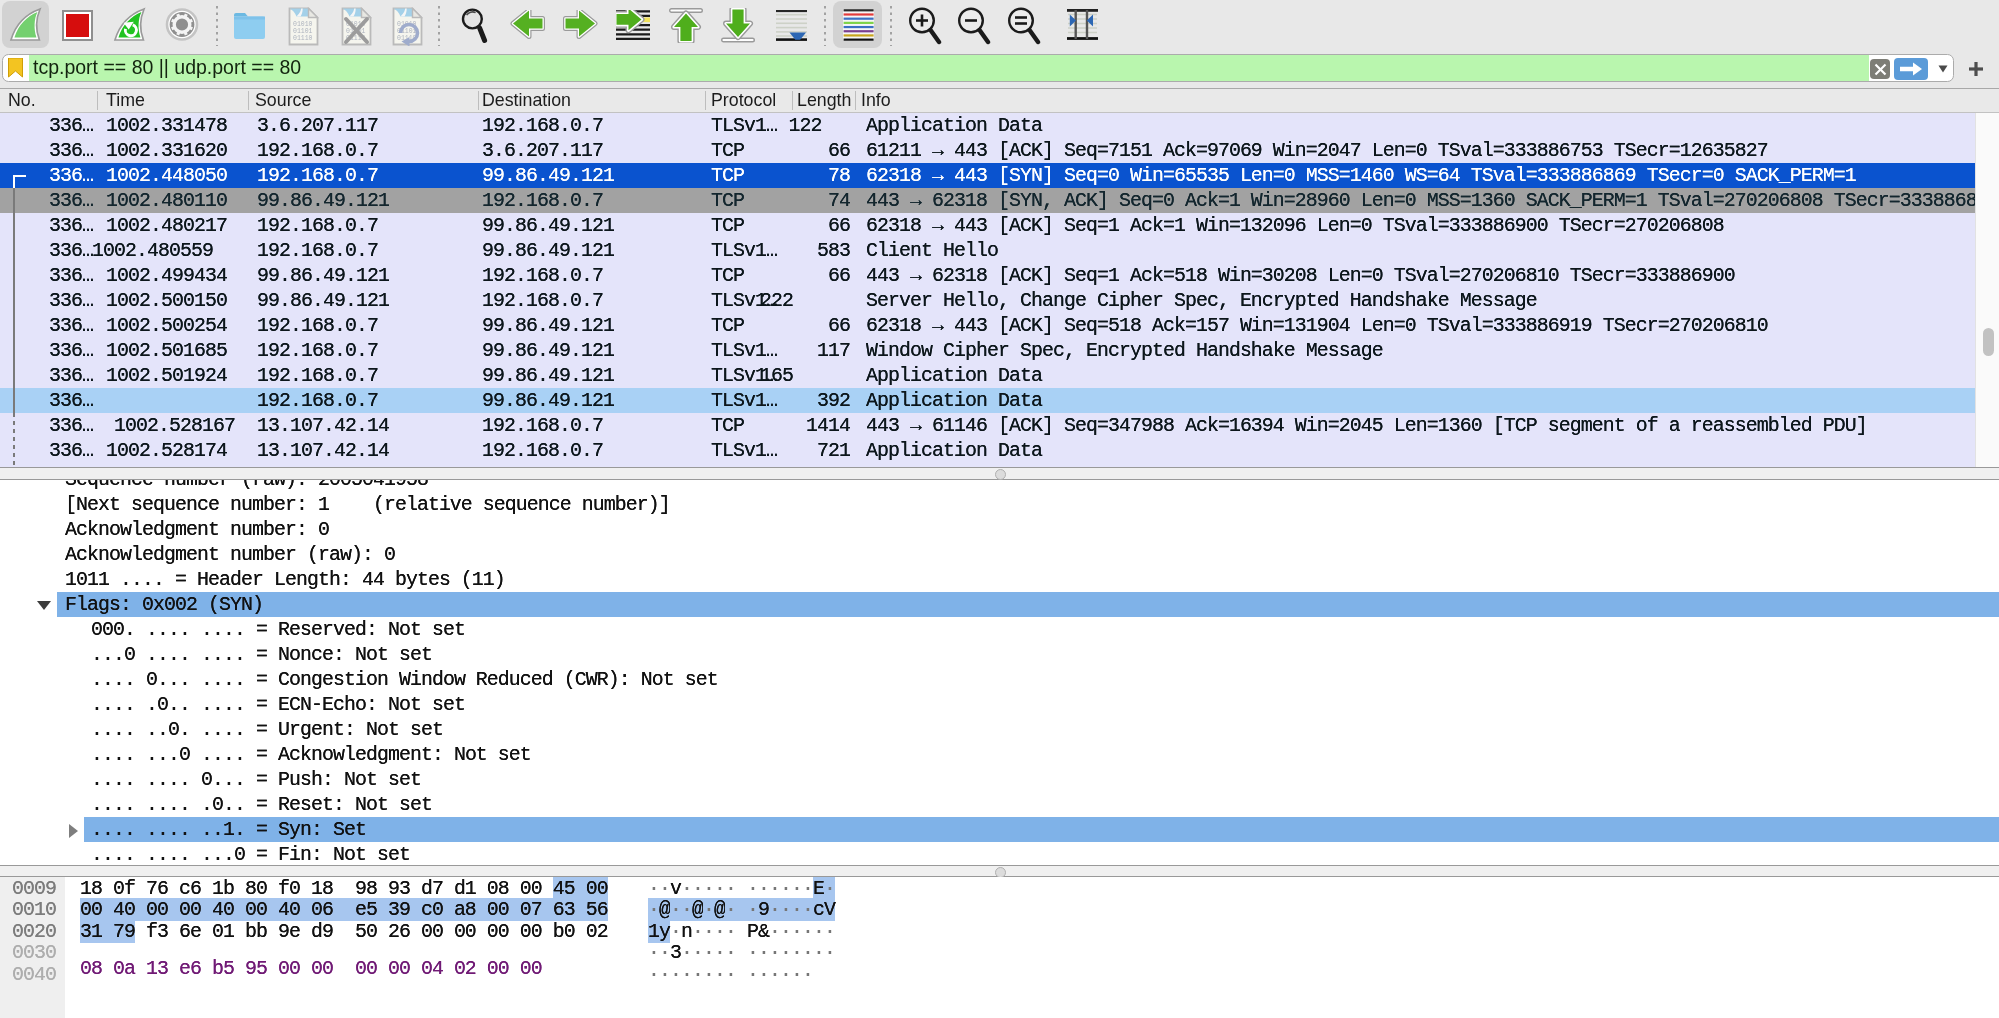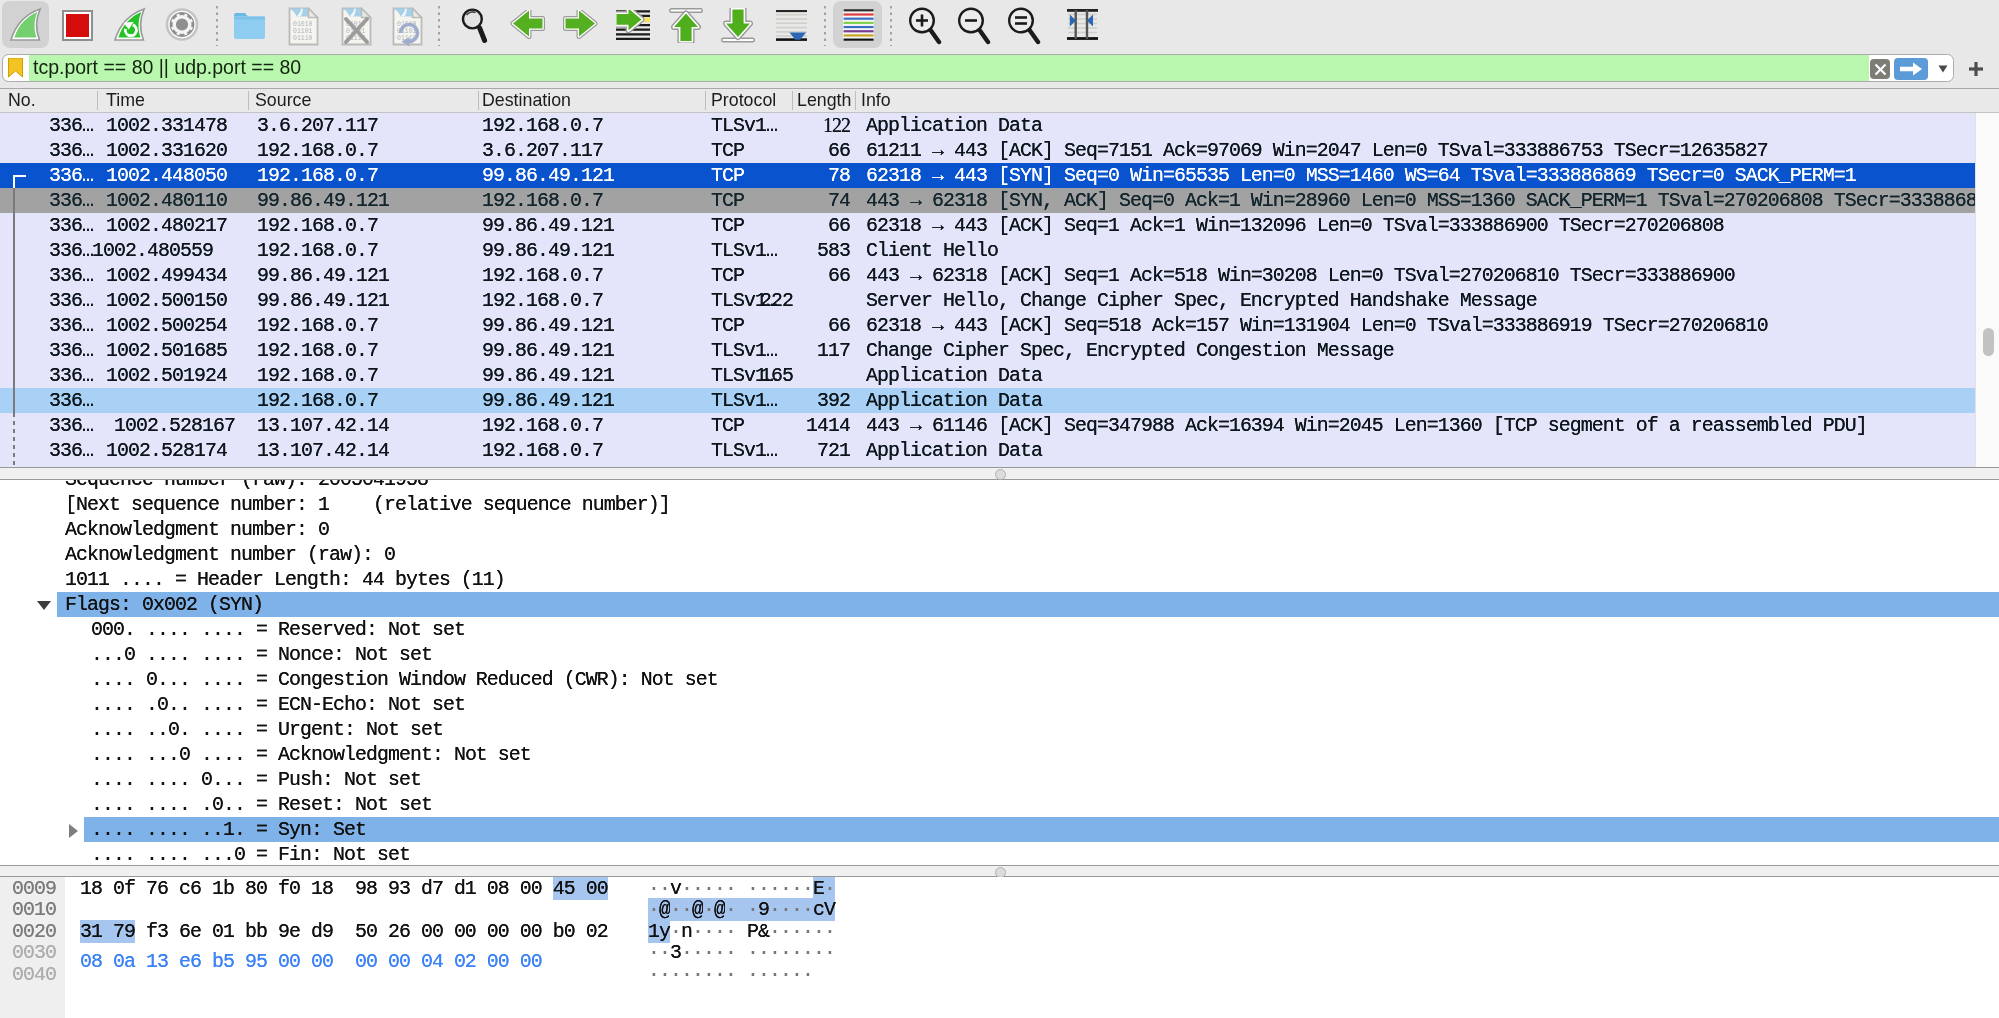--- a/index.html
+++ b/index.html
@@ -269,21 +269,21 @@
 <span class="hsep" style="left:791.5px;"></span>
 <span class="hsep" style="left:855px;"></span>
 </div>
 <div class="abs" id="plist">
 <div class="prow" style="top:0px;background:#e4e4fa;color:#0c161b;">
 <span class="pc" style="left:0;width:93px;text-align:right;">336…</span>
 <span class="pc" style="left:106px;">1002.331478</span>
 <span class="pc" style="left:257px;">3.6.207.117</span>
 <span class="pc" style="left:482px;">192.168.0.7</span>
 <span class="pc" style="left:711px;">TLSv1…</span>
-<span class="pc" style="left:760px;width:90px;text-align:right;font-family:Liberation Serif, serif;">122</span>
+<span class="pc" style="left:760px;width:90px;text-align:center;">122</span>
 <span class="pc" style="left:866px;width:1109px;">Application Data</span>
 </div>
 <div class="prow" style="top:25px;background:#e4e4fa;color:#0c161b;">
 <span class="pc" style="left:0;width:93px;text-align:right;">336…</span>
 <span class="pc" style="left:106px;">1002.331620</span>
 <span class="pc" style="left:257px;">192.168.0.7</span>
 <span class="pc" style="left:482px;">3.6.207.117</span>
 <span class="pc" style="left:711px;">TCP</span>
 <span class="pc" style="left:760px;width:90px;text-align:right;">66</span>
 <span class="pc" style="left:866px;width:1109px;">61211 → 443 [ACK] Seq=7151 Ack=97069 Win=2047 Len=0 TSval=333886753 TSecr=12635827</span>
@@ -351,21 +351,21 @@
 <span class="pc" style="left:760px;width:90px;text-align:right;">66</span>
 <span class="pc" style="left:866px;width:1109px;">62318 → 443 [ACK] Seq=518 Ack=157 Win=131904 Len=0 TSval=333886919 TSecr=270206810</span>
 </div>
 <div class="prow" style="top:225px;background:#e4e4fa;color:#0c161b;">
 <span class="pc" style="left:0;width:93px;text-align:right;">336…</span>
 <span class="pc" style="left:106px;">1002.501685</span>
 <span class="pc" style="left:257px;">192.168.0.7</span>
 <span class="pc" style="left:482px;">99.86.49.121</span>
 <span class="pc" style="left:711px;">TLSv1…</span>
 <span class="pc" style="left:760px;width:90px;text-align:right;">117</span>
-<span class="pc" style="left:866px;width:1109px;">Change Cipher Spec, Encrypted Congestion Message</span>
+<span class="pc" style="left:866px;width:1109px;">Window Cipher Spec, Encrypted Handshake Message</span>
 </div>
 <div class="prow" style="top:250px;background:#e4e4fa;color:#0c161b;">
 <span class="pc" style="left:0;width:93px;text-align:right;">336…</span>
 <span class="pc" style="left:106px;">1002.501924</span>
 <span class="pc" style="left:257px;">192.168.0.7</span>
 <span class="pc" style="left:482px;">99.86.49.121</span>
 <span class="pc" style="left:711px;">TLSv1…</span>
 <span class="pc" style="left:760px;width:90px;text-align:left;">165</span>
 <span class="pc" style="left:866px;width:1109px;">Application Data</span>
 </div>
@@ -434,22 +434,23 @@
     </svg>
 </div>
 <div class="abs" id="splitter2"></div>
 <div class="abs knob" style="left:995px;top:867px;"></div>
 <div class="abs" id="hexpane">
 <div class="abs" id="offstrip"></div>
 <div class="hrow off" style="left:12px;top:0.5px;">0009</div>
 <div class="hrow" style="left:80px;top:0.5px;color:#111;">18 0f 76 c6 1b 80 f0 18  98 93 d7 d1 08 00 <span class="hl">45 00</span></div>
 <div class="hrow" style="left:648px;top:0.5px;color:#111;"><span class="dim">·</span><span class="dim">·</span><span>v</span><span class="dim">·</span><span class="dim">·</span><span class="dim">·</span><span class="dim">·</span><span class="dim">·</span><span> </span><span class="dim">·</span><span class="dim">·</span><span class="dim">·</span><span class="dim">·</span><span class="dim">·</span><span class="dim">·</span><span class="hl">E</span><span class="dim hl">·</span></div>
 <div class="hrow off" style="left:12px;top:22.1px;">0010</div>
+<div class="hrow" style="left:80px;top:22.1px;color:#111;"><span class="hl">00 40 00 00 40 00 40 06  e5 39 c0 a8 00 07 63 56</span></div>
 <div class="hrow" style="left:648px;top:22.1px;color:#111;"><span class="dim hl">·</span><span class="hl">@</span><span class="dim hl">·</span><span class="dim hl">·</span><span class="hl">@</span><span class="dim hl">·</span><span class="hl">@</span><span class="dim hl">·</span><span class="hl"> </span><span class="dim hl">·</span><span class="hl">9</span><span class="dim hl">·</span><span class="dim hl">·</span><span class="dim hl">·</span><span class="dim hl">·</span><span class="hl">c</span><span class="hl">V</span></div>
 <div class="hrow off" style="left:12px;top:43.7px;">0020</div>
 <div class="hrow" style="left:80px;top:43.7px;color:#111;"><span class="hl">31 79</span> f3 6e 01 bb 9e d9  50 26 00 00 00 00 b0 02</div>
 <div class="hrow" style="left:648px;top:43.7px;color:#111;"><span class="hl">1</span><span class="hl">y</span><span class="dim">·</span><span>n</span><span class="dim">·</span><span class="dim">·</span><span class="dim">·</span><span class="dim">·</span><span> </span><span>P</span><span>&amp;</span><span class="dim">·</span><span class="dim">·</span><span class="dim">·</span><span class="dim">·</span><span class="dim">·</span><span class="dim">·</span></div>
 <div class="hrow off2" style="left:12px;top:65.30000000000001px;">0030</div>
 <div class="hrow" style="left:648px;top:65.30000000000001px;color:#111;"><span class="dim">·</span><span class="dim">·</span><span>3</span><span class="dim">·</span><span class="dim">·</span><span class="dim">·</span><span class="dim">·</span><span class="dim">·</span><span> </span><span class="dim">·</span><span class="dim">·</span><span class="dim">·</span><span class="dim">·</span><span class="dim">·</span><span class="dim">·</span><span class="dim">·</span><span class="dim">·</span></div>
 <div class="hrow off2" style="left:12px;top:86.9px;">0040</div>
-<div class="hrow" style="left:80px;top:74px;color:#3b82f6;">08 0a 13 e6 b5 95 00 00  00 00 04 02 00 00</div>
+<div class="hrow" style="left:80px;top:81px;color:#701a75;">08 0a 13 e6 b5 95 00 00  00 00 04 02 00 00</div>
 <div class="hrow" style="left:648px;top:86.9px;color:#111;"><span class="dim">·</span><span class="dim">·</span><span class="dim">·</span><span class="dim">·</span><span class="dim">·</span><span class="dim">·</span><span class="dim">·</span><span class="dim">·</span><span> </span><span class="dim">·</span><span class="dim">·</span><span class="dim">·</span><span class="dim">·</span><span class="dim">·</span><span class="dim">·</span></div>
 </div>
 
 </body></html>

